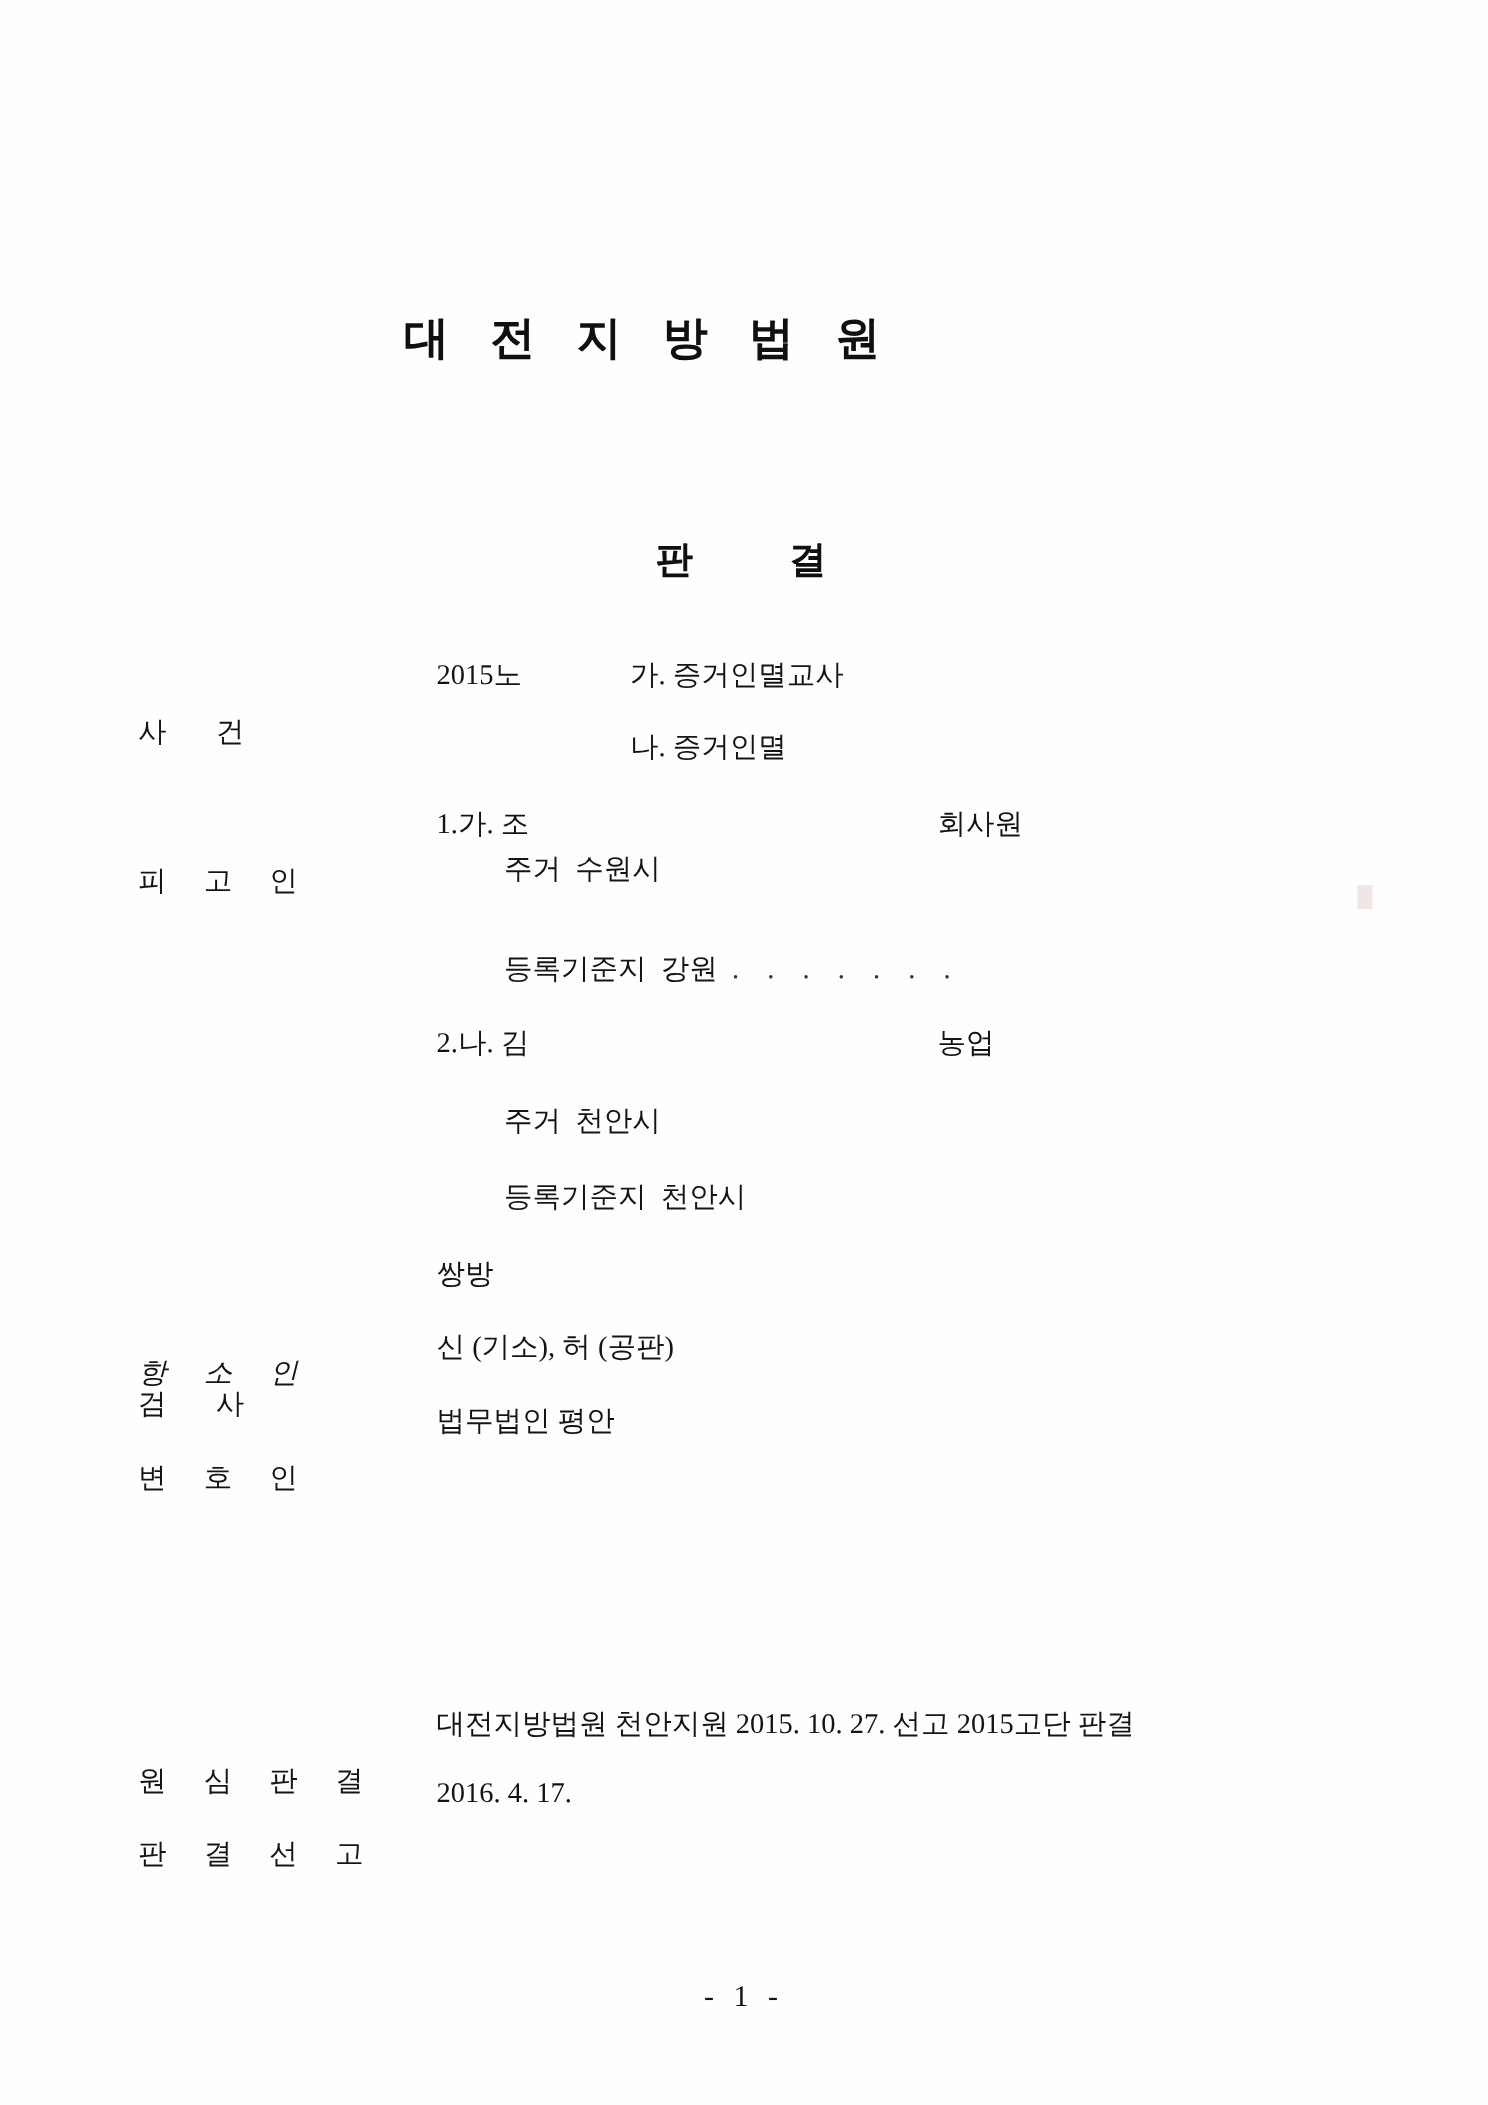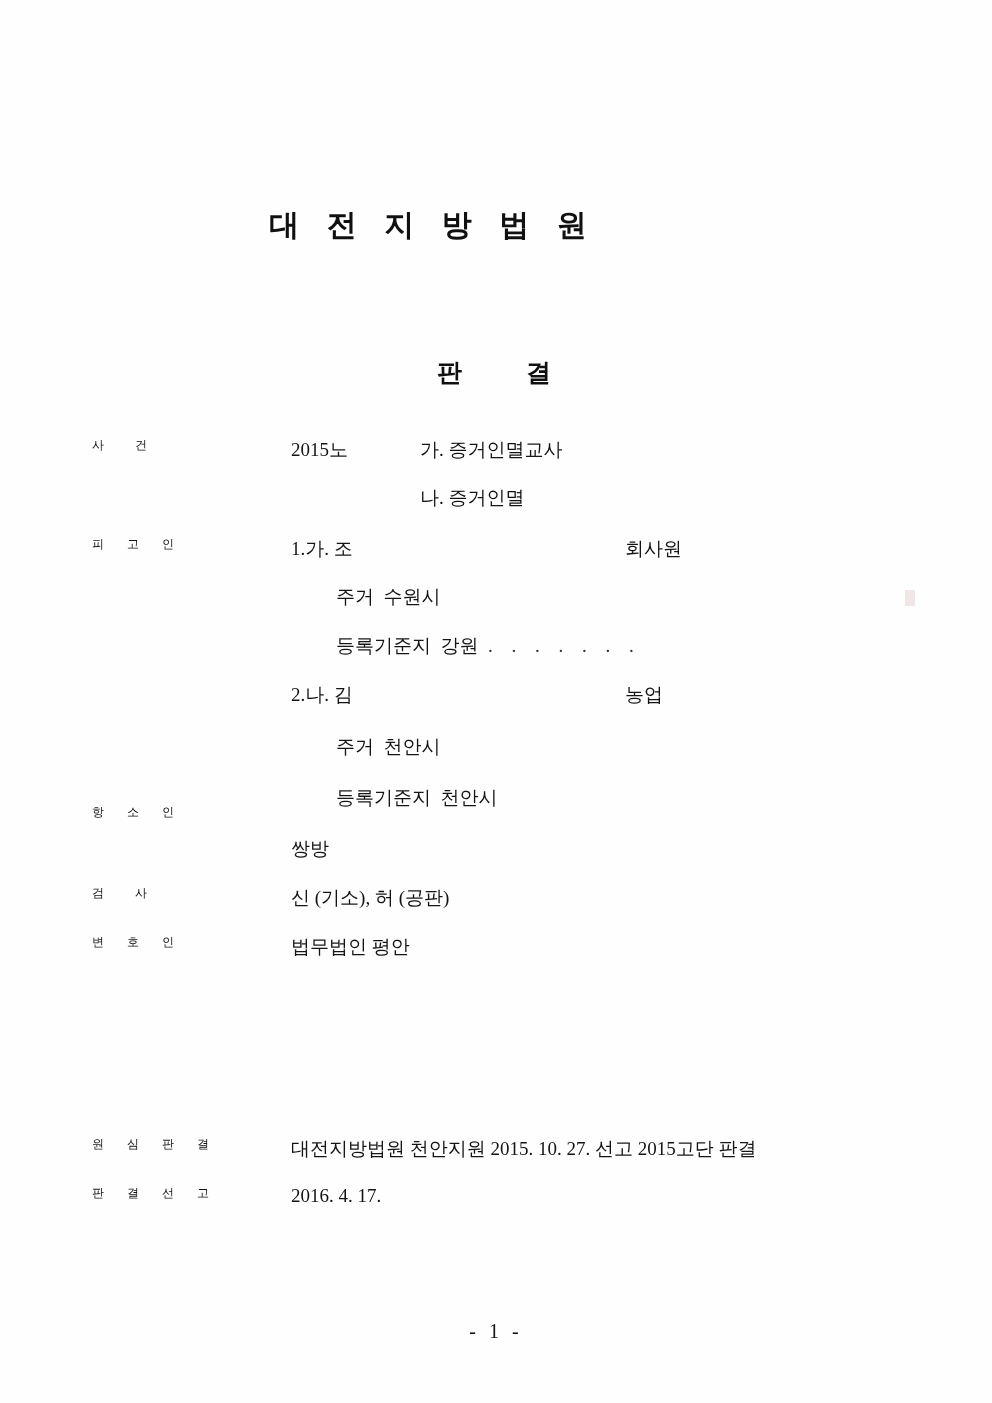--- a/index.html
+++ b/index.html
@@ -59,24 +59,25 @@
     color: #101010;
   }
   .title-doc .gap {
     display: inline-block;
     width: 60px;
   }
   .label {
     position: absolute;
     left: 92px;
     width: 160px;
-    font-size: 12px;
+    font-size: 19px;
     letter-spacing: 14px;
     color: #141414;
     white-space: nowrap;
+    margin-top: 38px;
   }
   .label.tight {
     letter-spacing: 10px;
   }
   .value {
     position: absolute;
     left: 291px;
     font-size: 19px;
     color: #141414;
     white-space: nowrap;
@@ -145,40 +146,40 @@
   <div class="label" style="top:437px;">사        건</div>
   <div class="value" style="top:437px;">2015노</div>
   <div class="value indent2" style="top:437px;">가. 증거인멸교사</div>
   <div class="value indent2" style="top:485px;">나. 증거인멸</div>
 
   <div class="label tight" style="top:536px;">피  고  인</div>
 
   <div class="value" style="top:536px;">1.가. 조</div>
   <div class="occupation" style="top:536px;">회사원</div>
 
-  <div class="value indent1" style="top:584px;font-family:Liberation Serif, serif;">
+  <div class="value indent1" style="top:566px;font-family:Liberation Serif, serif;">
     <span>주거</span>&nbsp;&nbsp;<span>수원시</span>
   </div>
 
   <div class="value indent1" style="top:633px;">
     <span>등록기준지</span>&nbsp;&nbsp;<span>강원</span>&nbsp;&nbsp;<span class="dots">. . . . . . .</span>
   </div>
 
   <div class="value" style="top:682px;">2.나. 김</div>
   <div class="occupation" style="top:682px;">농업</div>
 
   <div class="value indent1" style="top:734px;">
     <span>주거</span>&nbsp;&nbsp;<span>천안시</span>
   </div>
 
   <div class="value indent1" style="top:785px;">
     <span>등록기준지</span>&nbsp;&nbsp;<span>천안시</span>
   </div>
 
-  <div class="label tight" style="top:804px;">항  소  인</div>
+  <div class="label tight" style="top:864px;font-style:italic;">항  소  인</div>
   <div class="value" style="top:836px;">쌍방</div>
 
   <div class="label" style="top:885px;">검        사</div>
   <div class="value" style="top:885px;text-align:right;">신    (기소), 허  (공판)</div>
 
   <div class="label tight" style="top:934px;">변  호  인</div>
   <div class="value" style="top:934px;">법무법인 평안</div>
 
 
   <div class="label tight" style="top:1136px;">원 심 판 결</div>

